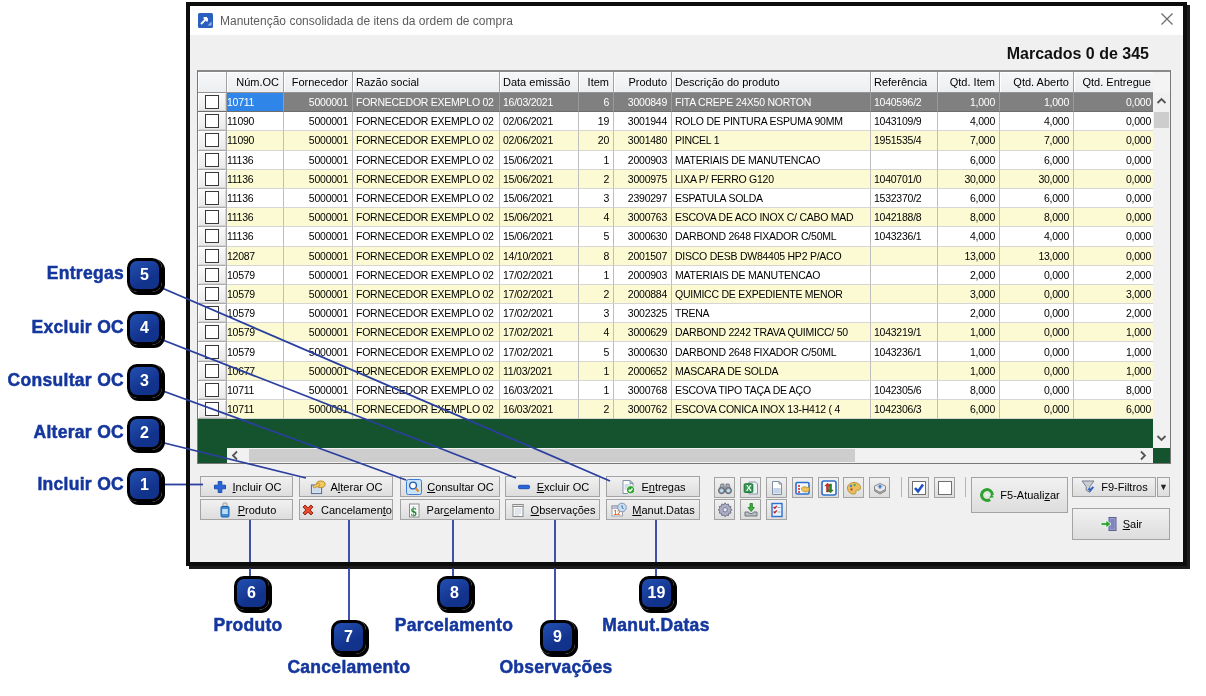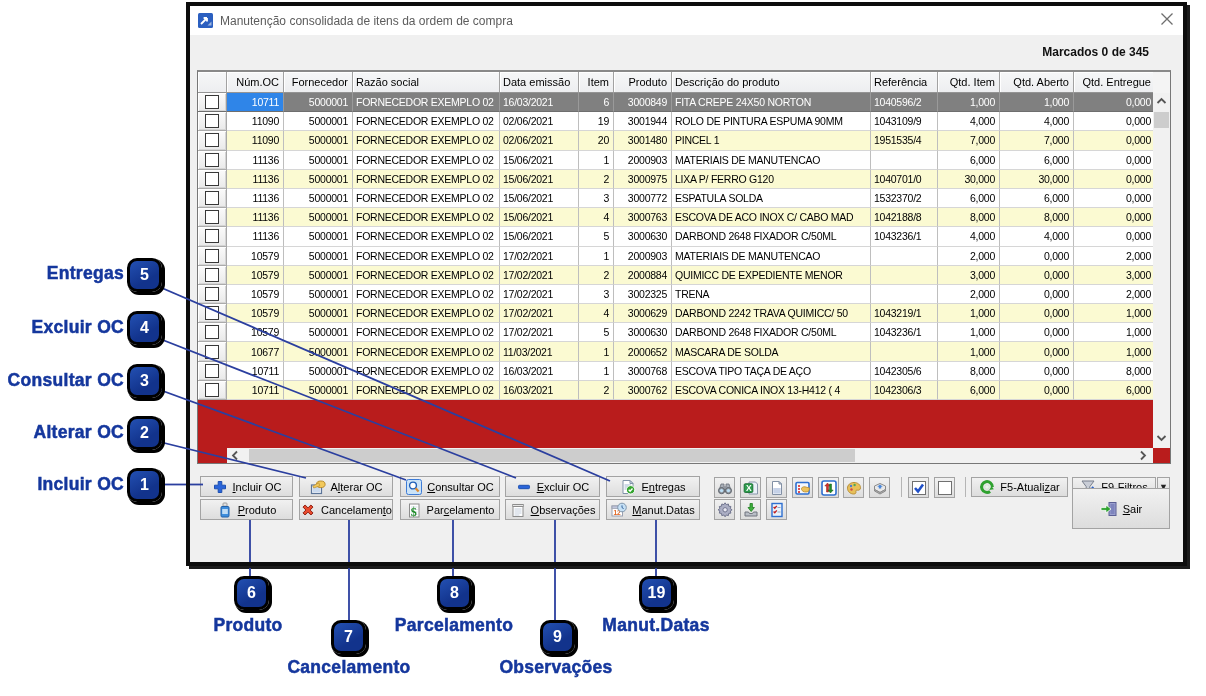--- a/index.html
+++ b/index.html
@@ -5,30 +5,30 @@
 html,body { width:1206px; height:696px; }
 body { position:relative; font-family:"Liberation Sans", sans-serif; background:#fff; overflow:hidden; }
 .abs { position:absolute; }
 
 
 #win { left:186px; top:2px; width:1001px; height:564px; background:#F0F0F0;
   border:4px solid #0d0d0d; box-shadow:3px 3px 0 #1c1c1c; z-index:1; }
 #titlebar { left:190px; top:6px; width:993px; height:29px; background:#ffffff; z-index:2; }
 #title { left:220px; top:14px; font-size:12px; color:#5c5c5c; z-index:3; }
 
-#marcados { left:0px; top:45px; width:1149px; text-align:right; font-size:12px; font-weight:bold; color:#111; z-index:3; }
-
-
-#grid { left:197px; top:70px; width:974px; height:394px; border:1px solid #777; border-top:2px solid #898989; background:#b91c1c; z-index:2; }
+#marcados { left:0px; top:45px; width:1149px; text-align:right; font-size:16px; font-weight:bold; color:#111; z-index:3; }
+
+
+#grid { left:197px; top:70px; width:974px; height:394px; border:1px solid #777; border-top:2px solid #898989; background:#14532d; z-index:2; }
 #tclip { position:absolute; left:0; top:0; width:955px; height:376px; overflow:hidden; }
 table { border-collapse:separate; border-spacing:0; table-layout:fixed; width:958px; font-size:10.5px; }
 th { height:21px; background:linear-gradient(#F6F7F8,#EDEEF0); font-weight:normal; font-size:11px; border-right:1px solid #A2A2A2; border-bottom:1px solid #949494; box-shadow:inset 1px 1px 0 #FFFFFF; overflow:hidden; white-space:nowrap; }
 td { height:19.2px; border-right:1px solid #BEBEBE; border-bottom:1px solid #D6D6D6; overflow:hidden; white-space:nowrap; color:#000; letter-spacing:-0.25px; }
 .l { text-align:left; padding-left:3px; }
-.r { text-align:right; padding-right:4px; } .rn { text-align:right; padding-right:4px; }
+.r { text-align:right; padding-right:4px; } .rn { padding-right:4px; }
 tr.w td { background:#FFFFFF; }
 tr.y td { background:#FBFAD2; }
 tr.sel td { background:#808080; color:#fff; border-right-color:#9a9a9a; border-bottom-color:#6e6e6e; }
 tr.sel td.bl { background:#2F85E8; }
 td.cb { background:linear-gradient(#FBFBFB,#E9E9E9) !important; border-right:1px solid #A8A8A8; border-bottom:1px solid #ABABAB; box-shadow:inset 1px 1px 0 #FFFFFF, inset -1px -1px 0 #D5D5D5; }
 .ck { width:14px; height:14px; margin:0 auto; background:#fff; border:1.5px solid #383838; }
 
 #vsb { position:absolute; left:955px; top:21px; width:17px; height:355px; background:#F1F1F1; }
 #vthumb { position:absolute; left:1px; top:19px; width:15px; height:16px; background:#CDCDCD; }
 #vsbtopcell { position:absolute; left:955px; top:0px; width:17px; height:22px; background:#F4F4F4; border-bottom:1px solid #999; }
@@ -176,21 +176,21 @@
           </tr>
 <tr class="w">
             <td class="cb">
               <div class="ck"></div>
             </td>
             <td class="rn">11136</td>
             <td class="r">5000001</td>
             <td class="l">FORNECEDOR EXEMPLO 02</td>
             <td class="l">15/06/2021</td>
             <td class="r">3</td>
-            <td class="r">3000772</td>
+            <td class="r">2390297</td>
             <td class="l">ESPATULA SOLDA</td>
             <td class="l">1532370/2</td>
             <td class="r">6,000</td>
             <td class="r">6,000</td>
             <td class="r">0,000</td>
           </tr>
 <tr class="y">
             <td class="cb">
               <div class="ck"></div>
             </td>
@@ -213,20 +213,36 @@
             <td class="rn">11136</td>
             <td class="r">5000001</td>
             <td class="l">FORNECEDOR EXEMPLO 02</td>
             <td class="l">15/06/2021</td>
             <td class="r">5</td>
             <td class="r">3000630</td>
             <td class="l">DARBOND 2648 FIXADOR C/50ML</td>
             <td class="l">1043236/1</td>
             <td class="r">4,000</td>
             <td class="r">4,000</td>
+            <td class="r">0,000</td>
+          </tr>
+<tr class="y">
+            <td class="cb">
+              <div class="ck"></div>
+            </td>
+            <td class="rn">12087</td>
+            <td class="r">5000001</td>
+            <td class="l">FORNECEDOR EXEMPLO 02</td>
+            <td class="l">14/10/2021</td>
+            <td class="r">8</td>
+            <td class="r">2001507</td>
+            <td class="l">DISCO DESB DW84405 HP2 P/ACO</td>
+            <td class="l"></td>
+            <td class="r">13,000</td>
+            <td class="r">13,000</td>
             <td class="r">0,000</td>
           </tr>
 <tr class="w">
             <td class="cb">
               <div class="ck"></div>
             </td>
             <td class="rn">10579</td>
             <td class="r">5000001</td>
             <td class="l">FORNECEDOR EXEMPLO 02</td>
             <td class="l">17/02/2021</td>
@@ -554,39 +570,39 @@
         <path d="M4.6 9.5 l1.2 1.3 2-2.4"></path>
       </g>
       <g stroke="#8FA8C8" stroke-width="1">
         <line x1="8.5" y1="5.5" x2="11.5" y2="5.5"></line>
         <line x1="8.5" y1="10" x2="11.5" y2="10"></line>
       </g>
     </svg>
   </div>
 <div class="sep" style="left:901px;top:477px;"></div>
 <div class="sep" style="left:965px;top:477px;"></div>
-<div class="btn" style="left:971px;top:477px;width:97px;height:20px">
+<div class="btn" style="left:971px;top:477px;width:97px;height:36px">
     <svg width="16" height="16">
       <g fill="none" stroke="#2FA12F" stroke-width="3">
         <path d="M13.4 8 a5.4 5.4 0 1 0 -2.3 4.4"></path>
       </g>
       <path d="M14.8 10.2 l-4.6 .9 2.4-4.2 z" fill="#2FA12F"></path>
       <circle cx="8" cy="8" r="2.1" fill="#E9F5E9" stroke="#2FA12F" stroke-width="0.1"></circle>
     </svg>
     <span>F5-Atuali<u>z</u>ar</span>
   </div>
 <div class="btn" style="left:1072px;top:477px;width:84px;height:20px">
     <svg width="16" height="16">
       <path d="M2 2 H14 L9.8 7.6 V13.4 L6.2 11.2 V7.6 Z" fill="#C9CDD6" stroke="#787F8C"></path>
       <path d="M8.5 9.5 l1.8 2 3-3.6" stroke="#2E63C9" stroke-width="2" fill="none"></path>
     </svg>
     <span>F9-Filtros</span>
   </div>
 <div class="btn" style="left:1157px;top:477px;width:13px;height:20px;font-size:9px;color:#222">▼</div>
-<div class="btn" style="left:1072px;top:488px;width:98px;height:41px">
+<div class="btn" style="left:1072px;top:508px;width:98px;height:32px">
     <svg width="18" height="16">
       <rect x="9" y="1.5" width="7" height="13" fill="#9BA0CF" stroke="#5A5F94"></rect>
       <rect x="10.5" y="3" width="4" height="10" fill="#7E84BD"></rect>
       <path d="M1 6.6 h5 v-2.6 l5 4 -5 4 v-2.6 h-5 z" fill="#2FA32F" stroke="#fff" stroke-width="0.8"></path>
     </svg>
     <span><u>S</u>air</span>
   </div>
 
 <svg class="abs" id="lines">
 <line x1="160" y1="484.5" x2="186" y2="484.5" stroke="#2B3F9F" stroke-width="1.8"></line>

